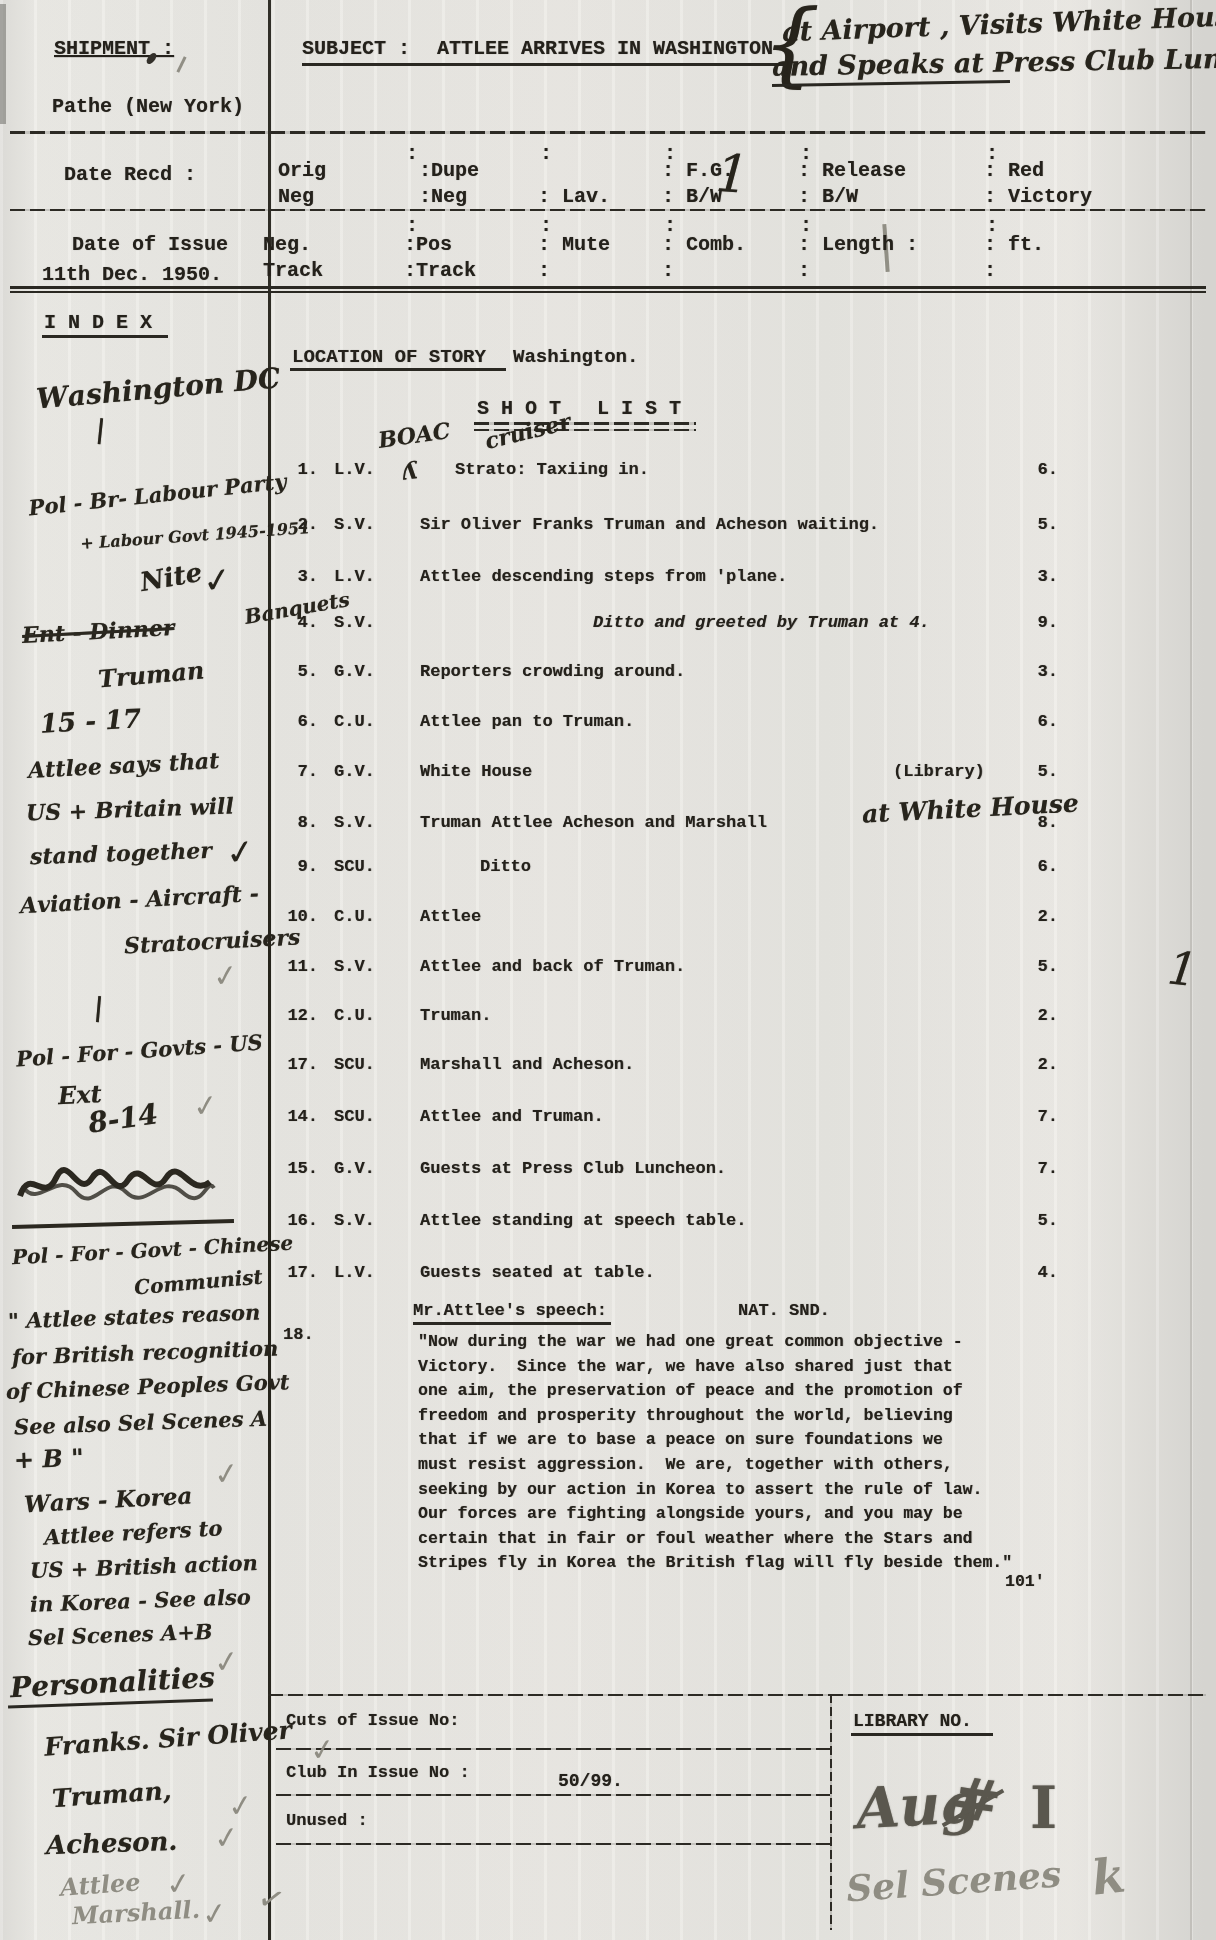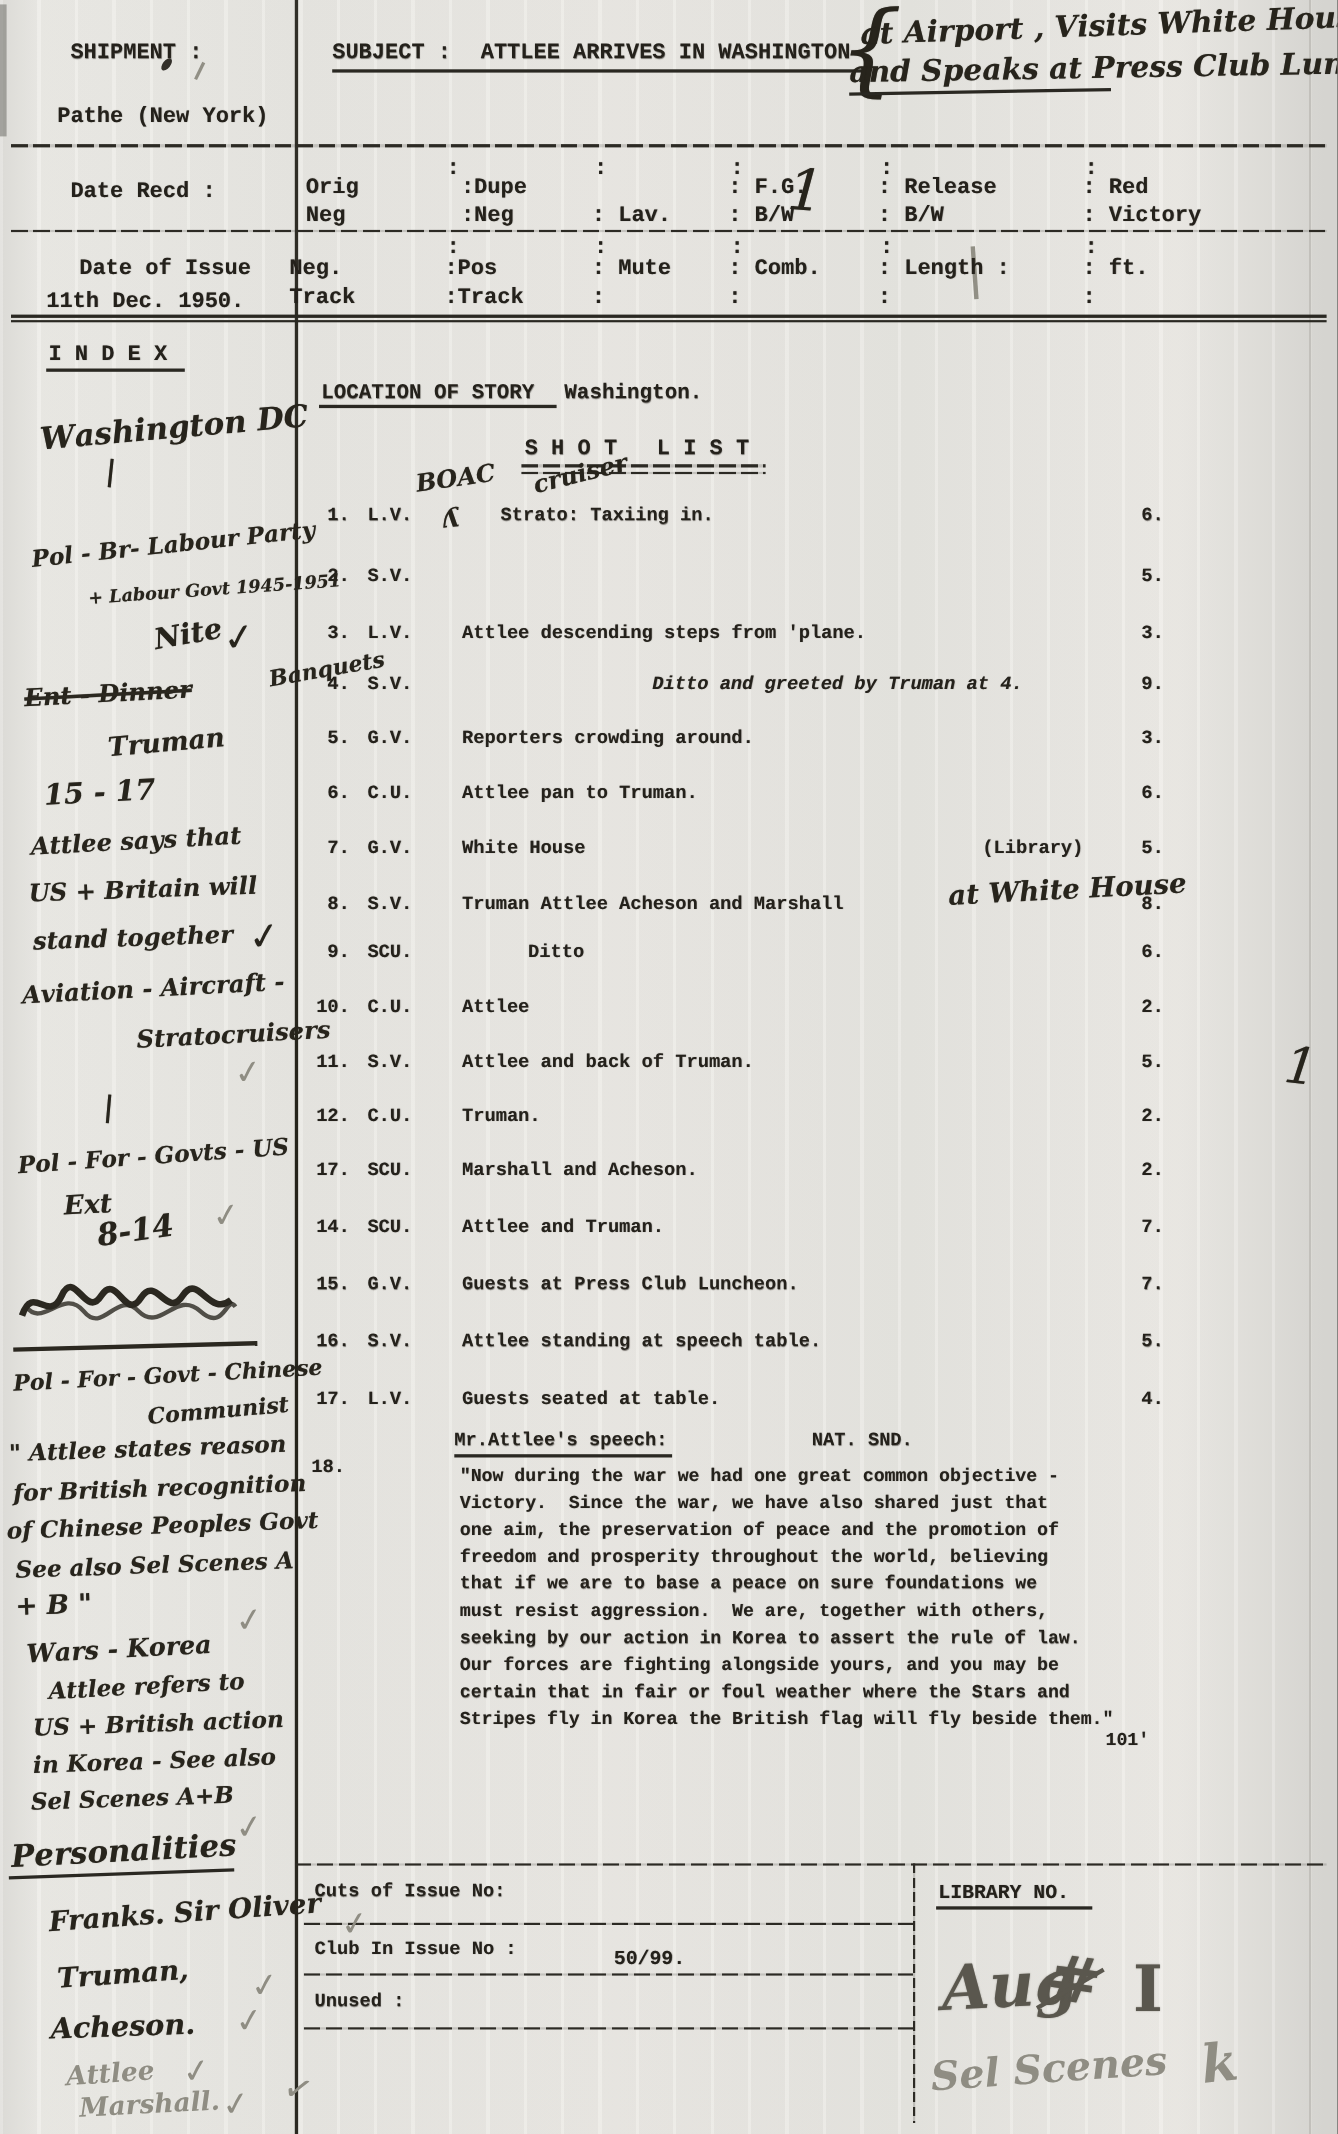--- a/index.html
+++ b/index.html
@@ -35,21 +35,21 @@
 </head>
 <body>
 
 <div class="page">
 
   <div style="position:absolute;left:0;top:4px;width:6px;height:120px;background:#6e6d68;opacity:.55;"></div>
   <div style="position:absolute;left:1190px;top:0;width:2px;height:1940px;background:#c2c0bb;"></div>
 
   <div class="vline" style="left:268px;top:0;height:1940px;"></div>
 
-  <div class="typed t20" style="left:64px;top:36px;">SHIPMENT :</div>
+  <div class="typed t20" style="left:54px;top:36px;text-decoration:underline;">SHIPMENT :</div>
   <div class="blot" style="left:148px;top:52px;width:7px;height:13px;transform:rotate(38deg);"></div>
   <div class="pstroke" style="left:180px;top:56px;width:3px;height:17px;transform:rotate(26deg);"></div>
   <div class="typed t20" style="left:52px;top:94px;">Pathe (New York)</div>
   <div class="typed t20" style="left:302px;top:36px;">SUBJECT :</div>
   <div class="typed t20" style="left:437px;top:36px;">ATTLEE ARRIVES IN WASHINGTON</div>
   <div class="ink-line" style="left:302px;top:63px;width:484px;"></div>
 
   <div class="hw" style="left:762px;top:-10px;font-size:92px;font-weight:400;">{</div>
   <div class="hw" style="left:782px;top:8px;font-size:27px;transform:rotate(-2deg);">at Airport , Visits White House</div>
   <div class="hw" style="left:772px;top:46px;font-size:27px;transform:rotate(-1deg);">and Speaks at Press Club Luncheon</div>
@@ -155,20 +155,21 @@
     <div class="typed t20" style="left: 540px; top: 213px;">:</div>
     <div class="typed t20" style="left: 664px; top: 213px;">:</div>
     <div class="typed t20" style="left: 800px; top: 213px;">:</div>
     <div class="typed t20" style="left: 986px; top: 213px;">:</div>
     <div class="typed" style="left: 270px; top: 459px; width: 48px; text-align: right;">1.</div>
     <div class="typed" style="left: 334px; top: 459px;">L.V.</div>
     <div class="typed" style="left: 455px; top: 459px;">Strato: Taxiing in.</div>
     <div class="typed" style="left: 1002px; top: 459px; width: 56px; text-align: right;">6.</div>
     <div class="typed" style="left: 270px; top: 514px; width: 48px; text-align: right;">2.</div>
     <div class="typed" style="left: 334px; top: 514px;">S.V.</div>
+    <div class="typed" style="left: 420px; top: 514px;">Sir Oliver Franks Truman and Acheson waiting.</div>
     <div class="typed" style="left: 1002px; top: 514px; width: 56px; text-align: right;">5.</div>
     <div class="typed" style="left: 270px; top: 566px; width: 48px; text-align: right;">3.</div>
     <div class="typed" style="left: 334px; top: 566px;">L.V.</div>
     <div class="typed" style="left: 420px; top: 566px;">Attlee descending steps from 'plane.</div>
     <div class="typed" style="left: 1002px; top: 566px; width: 56px; text-align: right;">3.</div>
     <div class="typed" style="left: 270px; top: 612px; width: 48px; text-align: right;">4.</div>
     <div class="typed" style="left: 334px; top: 612px;">S.V.</div>
     <div class="typed" style="left: 593px; top: 612px; font-style: italic;">Ditto and greeted by Truman at 4.</div>
     <div class="typed" style="left: 1002px; top: 612px; width: 56px; text-align: right;">9.</div>
     <div class="typed" style="left: 270px; top: 661px; width: 48px; text-align: right;">5.</div>

